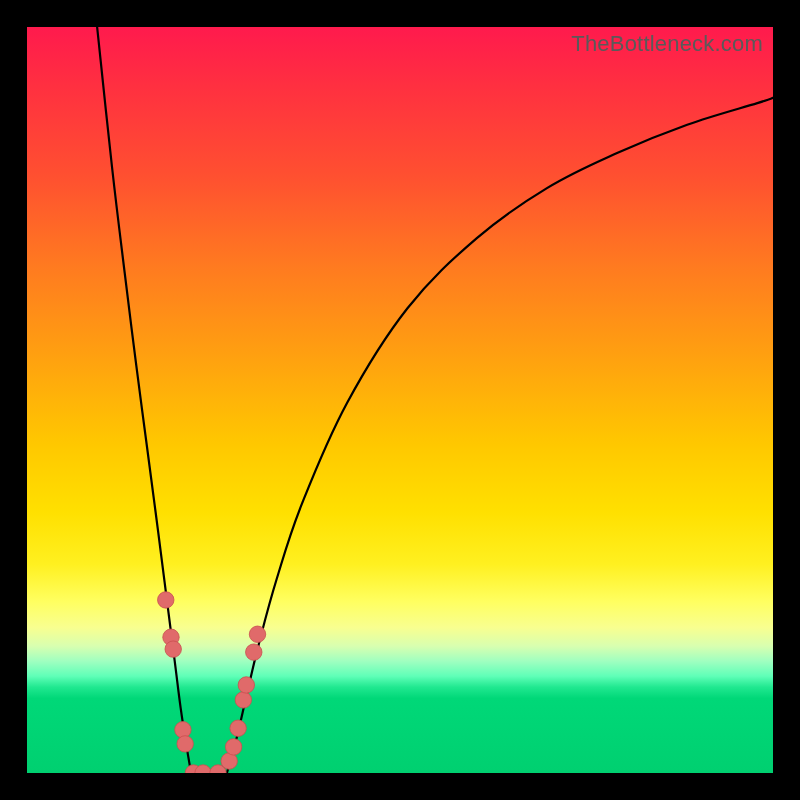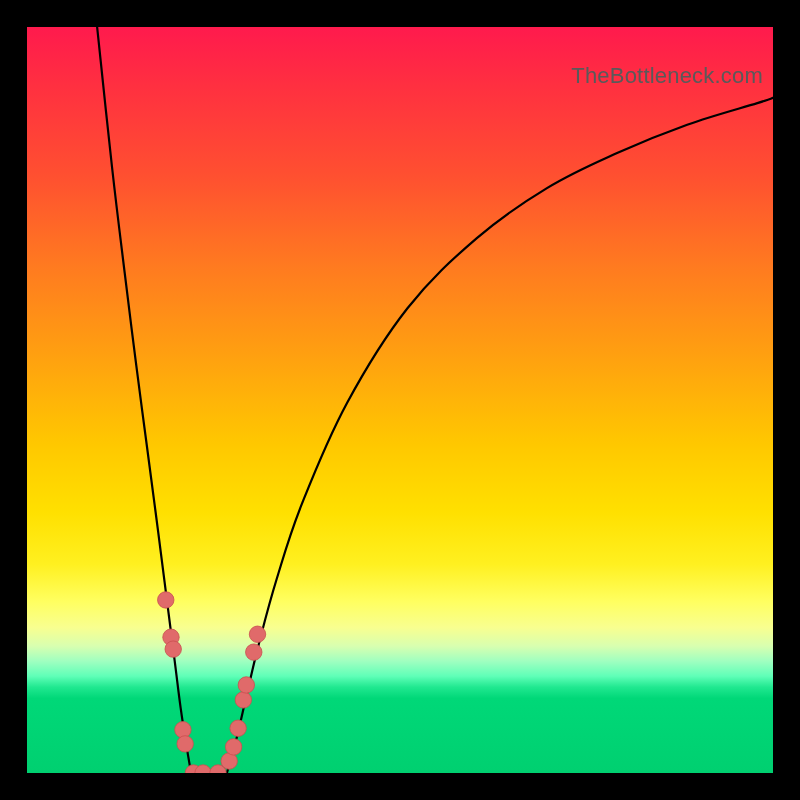--- a/index.html
+++ b/index.html
@@ -47,21 +47,20 @@
   }
   .watermark {
     position: absolute;
     top: 4px;
     right: 10px;
     color: #5a5a5a;
     font-size: 22px;
     font-weight: 500;
     letter-spacing: 0.2px;
     user-select: none;
-    margin-top: 32px;
   }
   svg.curves {
     position: absolute;
     left: 0;
     top: 0;
     width: 746px;
     height: 746px;
   }
   .curve {
     fill: none;

